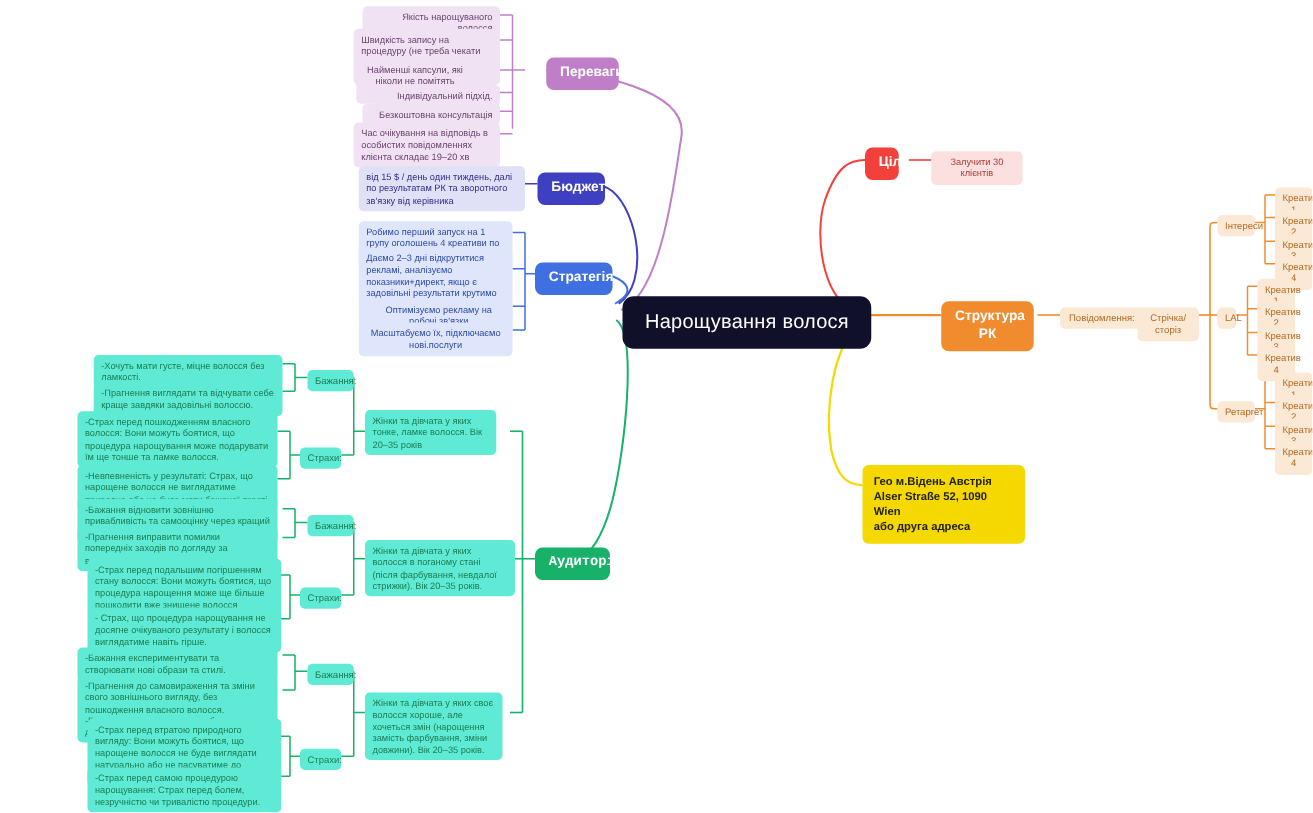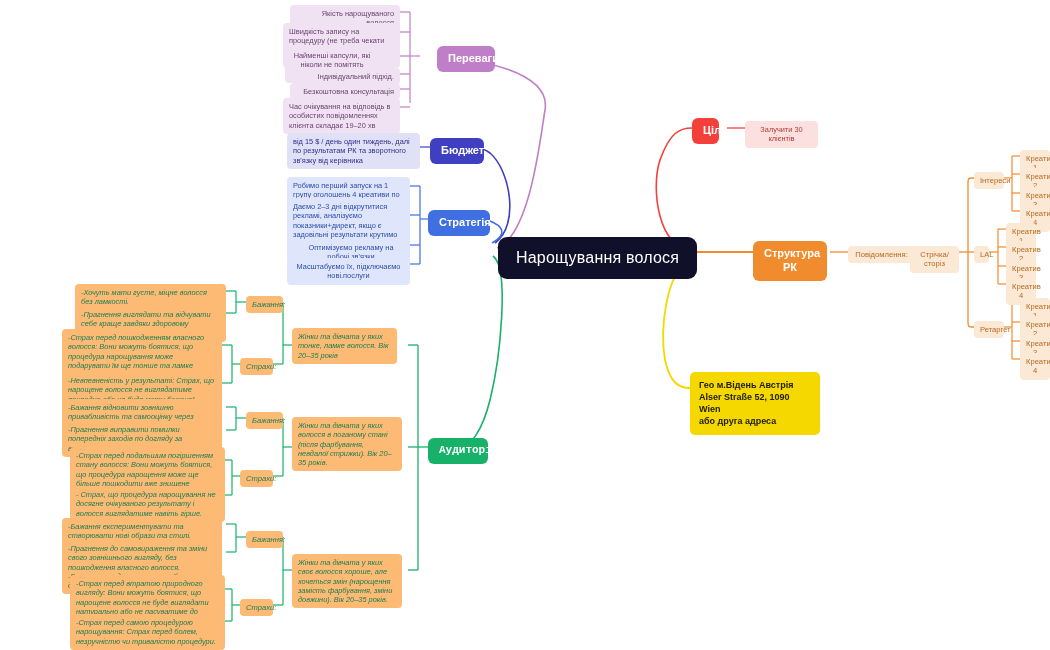--- a/index.html
+++ b/index.html
@@ -51,21 +51,21 @@
 
   
   .leaf {
     font-size: 7.4px;
     padding: 4px 6px;
     border-radius: 4px;
   }
   .leaf.purple { background: #f0e2f3; color: #6b4370; }
   .leaf.indigo { background: #e0e0f7; color: #2f2f8a; }
   .leaf.blue   { background: #dfe6fb; color: #2b4ba8; }
-  .leaf.green  { background: #fdba74; color: #1d7d52; font-style: italic; }
+  .leaf.green  { background: #5eead4; color: #1d7d52; }
   .leaf.red    { background: #fbe0df; color: #b03a34; }
   .leaf.orange { background: #fbe8d5; color: #b56a20; }
 
   .leaf.mid { font-size: 7.6px; }
 
   .ta-r { text-align: right; }
   .ta-l { text-align: left; }
   .ta-c { text-align: center; }
 
   
@@ -238,25 +238,25 @@
 
   <div class="node geo" style="left:690px; top:372px; width:130px;">Гео м.Відень Австрія Alser Straße 52, 1090 Wien
 або друга адреса</div>
 
   <div class="node head green" style="left:428px; top:438px; width:60px;font-family:Liberation Mono, monospace;">Аудиторії</div>
 
   <div class="node leaf green ta-l" style="left:292px; top:328px; width:105px;">Жінки та дівчата у яких тонке, ламке волосся. Вік 20–35 років</div>
   <div class="node leaf green ta-c mid" style="left:246px; top:296px; width:37px;">Бажання:</div>
   <div class="node leaf green ta-c mid" style="left:240px; top:358px; width:33px;">Страхи:</div>
   <div class="node leaf green ta-l" style="left:75px; top:284px; width:151px;">-Хочуть мати густе, міцне волосся без ламкості.</div>
-  <div class="node leaf green ta-l" style="left:75px; top:306px; width:151px;">-Прагнення виглядати та відчувати себе краще завдяки здоровому власного.</div>
+  <div class="node leaf green ta-l" style="left:75px; top:306px; width:151px;">-Прагнення виглядати та відчувати себе краще завдяки задовільні волоссю.</div>
   <div class="node leaf green ta-l" style="left:62px; top:329px; width:160px;">-Страх перед пошкодженням власного волосся: Вони можуть боятися, що процедура нарощування може подарувати їм ще тонше та ламке волосся.</div>
   <div class="node leaf green ta-l" style="left:62px; top:372px; width:160px;">-Невпевненість у результаті: Страх, що нарощене волосся не виглядатиме природно або не буде мати бажаної якості.</div>
 
-  <div class="node leaf green ta-l" style="left:292px; top:417px; width:110px;">Жінки та дівчата у яких волосся в поганому стані (після фарбування, невдалої стрижки). Вік 20–35 років.</div>
+  <div class="node leaf green ta-l" style="left:292px; top:432px; width:120px;">Жінки та дівчата у яких волосся в поганому стані (після фарбування, невдалої стрижки). Вік 20–35 років.</div>
   <div class="node leaf green ta-c mid" style="left:246px; top:412px; width:37px;">Бажання:</div>
   <div class="node leaf green ta-c mid" style="left:240px; top:470px; width:33px;">Страхи:</div>
   <div class="node leaf green ta-l" style="left:62px; top:399px; width:160px;">-Бажання відновити зовнішню привабливість та самооцінку через кращий стан волосся.</div>
   <div class="node leaf green ta-l" style="left:62px; top:421px; width:160px;">-Прагнення виправити помилки попередніх заходів по догляду за волоссям.</div>
   <div class="node leaf green ta-l" style="left:70px; top:447px; width:155px;">-Страх перед подальшим погіршенням стану волосся: Вони можуть боятися, що процедура нарощення може ще більше пошкодити вже знищене волосся</div>
   <div class="node leaf green ta-l" style="left:70px; top:486px; width:155px;">- Страх, що процедура нарощування не досягне очікуваного результату і волосся виглядатиме навіть гірше.</div>
 
   <div class="node leaf green ta-l" style="left:292px; top:554px; width:110px;">Жінки та дівчата у яких своє волосся хороше, але хочеться змін (нарощення замість фарбування, зміни довжини). Вік 20–35 років.</div>
   <div class="node leaf green ta-c mid" style="left:246px; top:531px; width:37px;">Бажання:</div>
   <div class="node leaf green ta-c mid" style="left:240px; top:599px; width:33px;">Страхи:</div>

